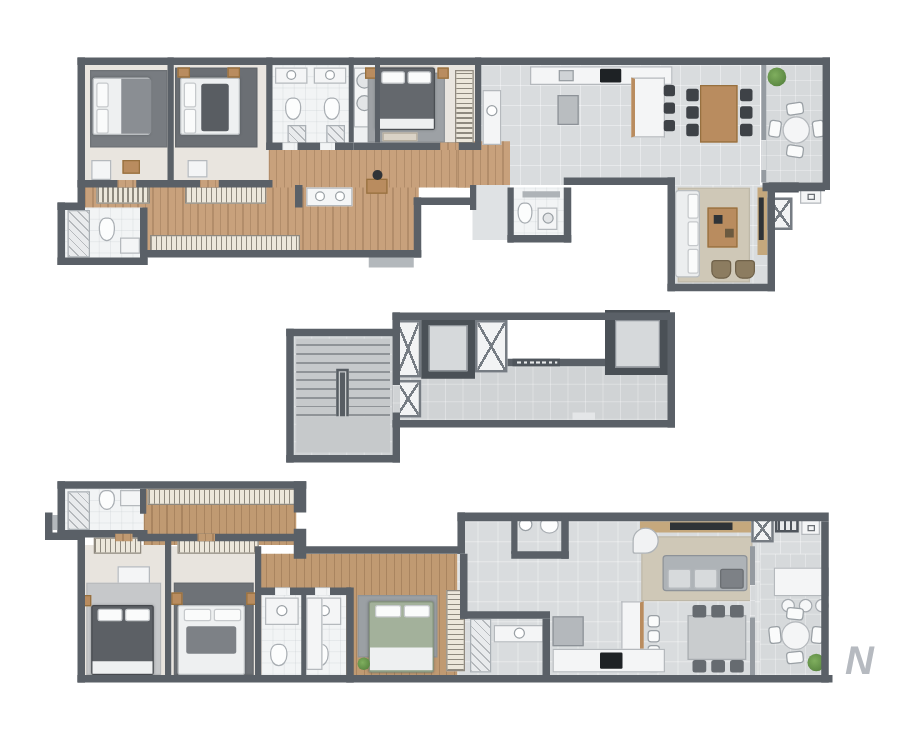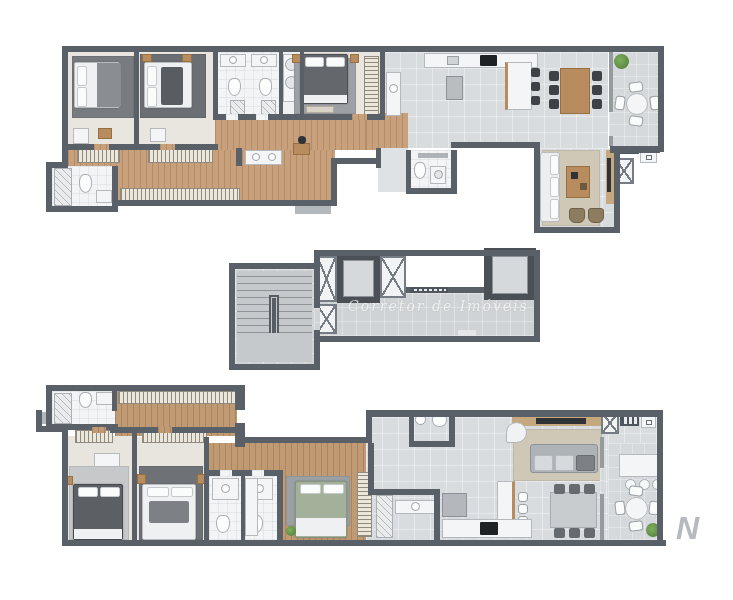--- a/index.html
+++ b/index.html
@@ -406,15 +406,14 @@
     <div class="abs wall" style="left:368px;top:443px;width:6px;height:52px;"></div>
     <div class="abs wall" style="left:368px;top:489px;width:72px;height:6px;"></div>
     <div class="abs wall" style="left:434px;top:495px;width:6px;height:45px;"></div>
     <div class="abs wall" style="left:409px;top:412px;width:5px;height:31px;"></div>
     <div class="abs wall" style="left:409px;top:441px;width:46px;height:6px;"></div>
     <div class="abs wall" style="left:449px;top:412px;width:6px;height:35px;"></div>
     <div class="abs wallt" style="left:600px;top:437px;width:4px;height:103px;"></div>
     <div class="abs balc" style="left:600px;top:468px;width:4px;height:26px;"></div>
   </div>
 
-  <div class="wm2" style="left:348px;top:298px;">Corretor de Imóveis</div>
   <div class="logo" style="left:676px;top:510px;">N</div>
 </div>
 
 </body></html>

